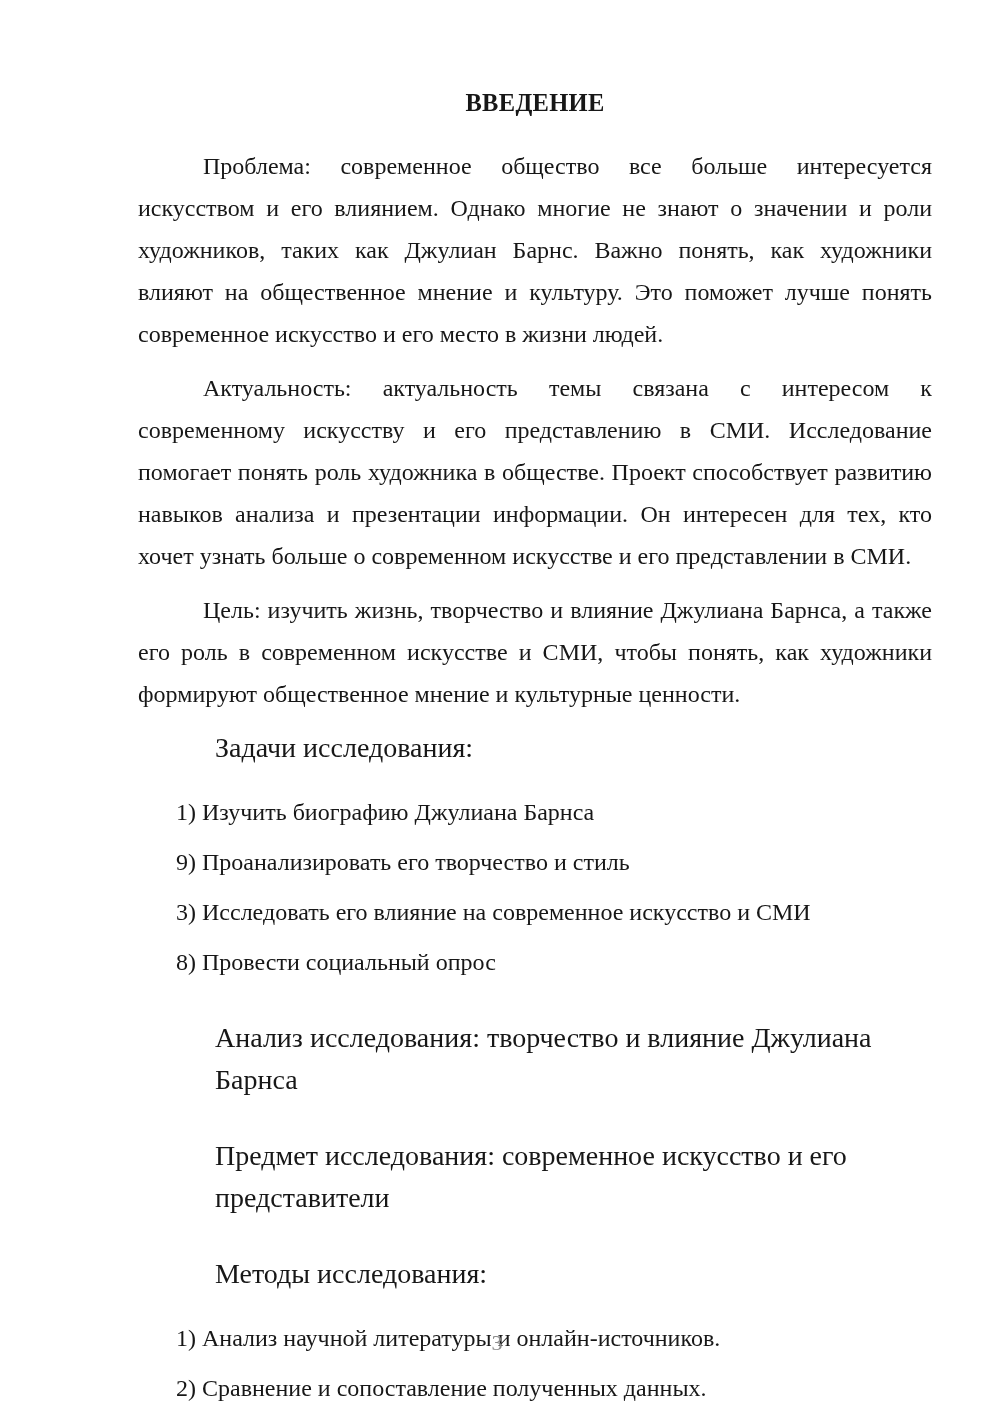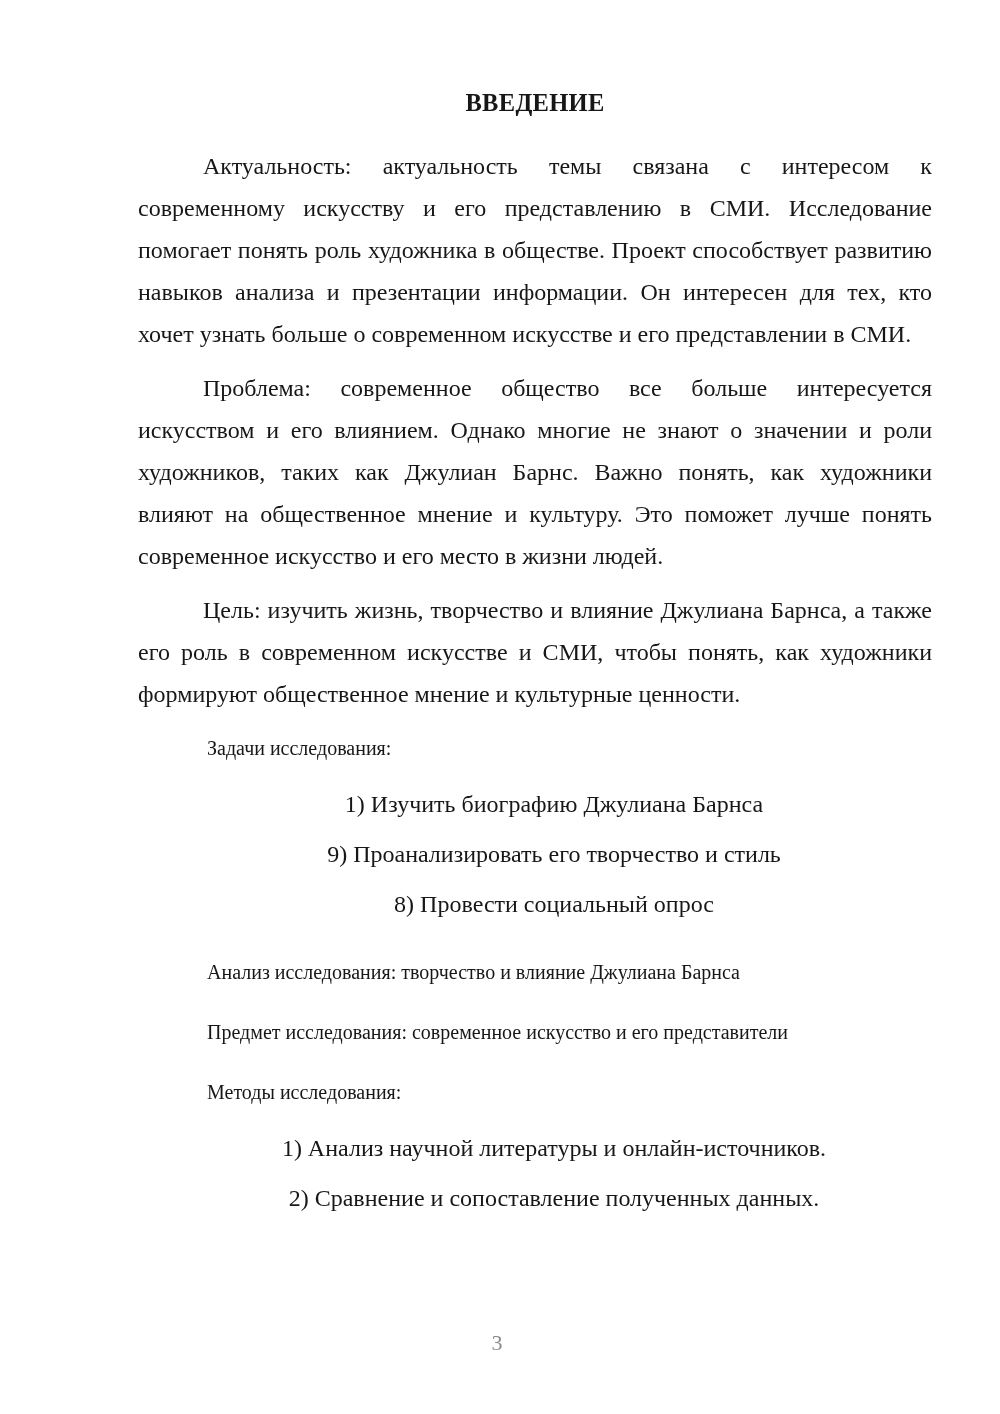--- a/index.html
+++ b/index.html
@@ -41,41 +41,41 @@
     text-justify: inter-word;
     text-indent: 65px;
     margin: 0 0 12px 0;
     hyphens: none;
   }
   .para:last-child {
     margin-bottom: 0;
   }
   
   .line-indent {
-    font-size: 20px;
+    font-size: 28px;
     line-height: 42px;
     text-align: left;
     text-indent: 0;
     padding-left: 65px;
-    margin: 4px;
+    margin: 12px;
   }
   .spacer-sm {
     height: 10px;
   }
   .list {
     list-style: none;
     margin: 0;
     padding: 0;
   }
   .list-item {
     font-size: 24px;
     line-height: 42px;
     padding-left: 38px;
     margin: 0 0 8px 0;
-    text-align: center;
+    text-align: left;
     white-space: nowrap;
   }
   .block-gap {
     height: 14px;
   }
   .page-number {
     position: absolute;
     left: 0;
     right: 0;
     top: 1330px;
@@ -87,33 +87,34 @@
 </style>
 </head>
 <body>
 
 <div class="page">
 
   <div class="content">
 
     <h1 class="doc-title">ВВЕДЕНИЕ</h1>
 
+    <p class="para">Проблема: современное общество все больше интересуется искусством и его влиянием. Однако многие не знают о значении и роли художников, таких как Джулиан Барнс. Важно понять, как художники влияют на общественное мнение и культуру. Это поможет лучше понять современное искусство и его место в жизни людей.</p>
+
     <p class="para">Актуальность: актуальность темы связана с интересом к современному искусству и его представлению в СМИ. Исследование помогает понять роль художника в обществе. Проект способствует развитию навыков анализа и презентации информации. Он интересен для тех, кто хочет узнать больше о современном искусстве и его представлении в СМИ.</p>
-
-    <p class="para">Проблема: современное общество все больше интересуется искусством и его влиянием. Однако многие не знают о значении и роли художников, таких как Джулиан Барнс. Важно понять, как художники влияют на общественное мнение и культуру. Это поможет лучше понять современное искусство и его место в жизни людей.</p>
 
     <p class="para">Цель: изучить жизнь, творчество и влияние Джулиана Барнса, а также его роль в современном искусстве и СМИ, чтобы понять, как художники формируют общественное мнение и культурные ценности.</p>
 
     <p class="line-indent">Задачи исследования:</p>
 
     <div class="spacer-sm"></div>
 
     <ul class="list">
       <li class="list-item">1) Изучить биографию Джулиана Барнса</li>
       <li class="list-item">9) Проанализировать его творчество и стиль</li>
+      <li class="list-item">3) Исследовать его влияние на современное искусство и СМИ</li>
       <li class="list-item">8) Провести социальный опрос</li>
     </ul>
 
     <div class="block-gap"></div>
 
     <p class="line-indent">Анализ исследования: творчество и влияние Джулиана Барнса</p>
 
     <div class="spacer-sm"></div>
 
     <p class="line-indent">Предмет исследования: современное искусство и его представители</p>

